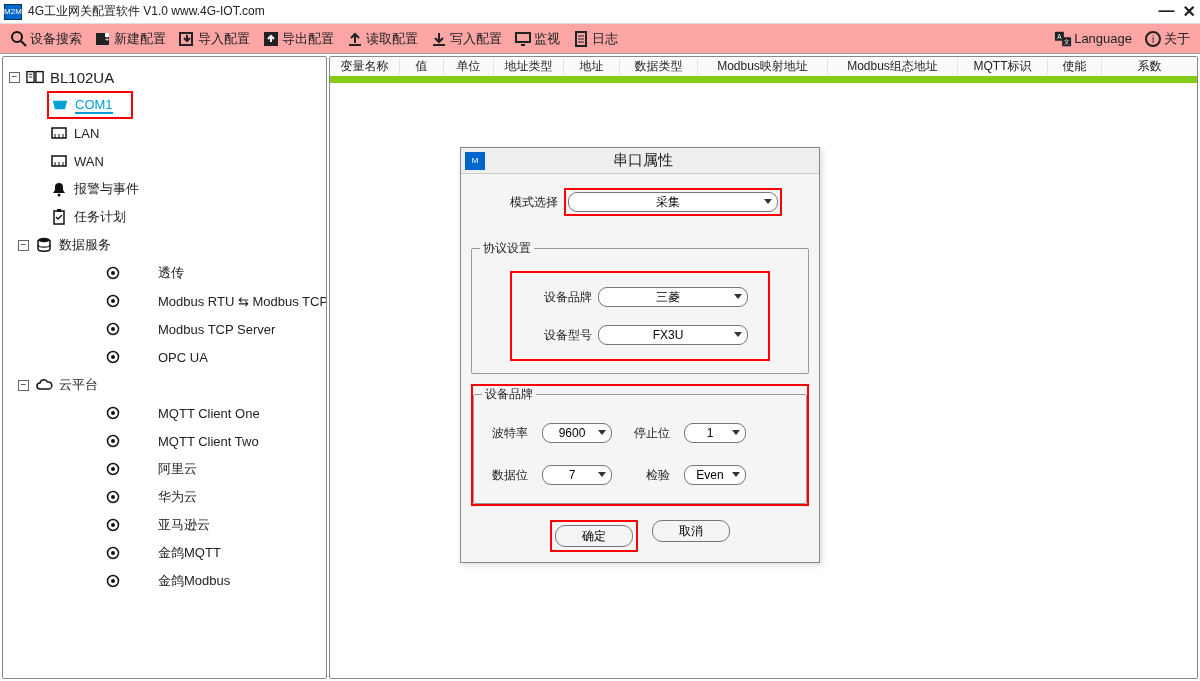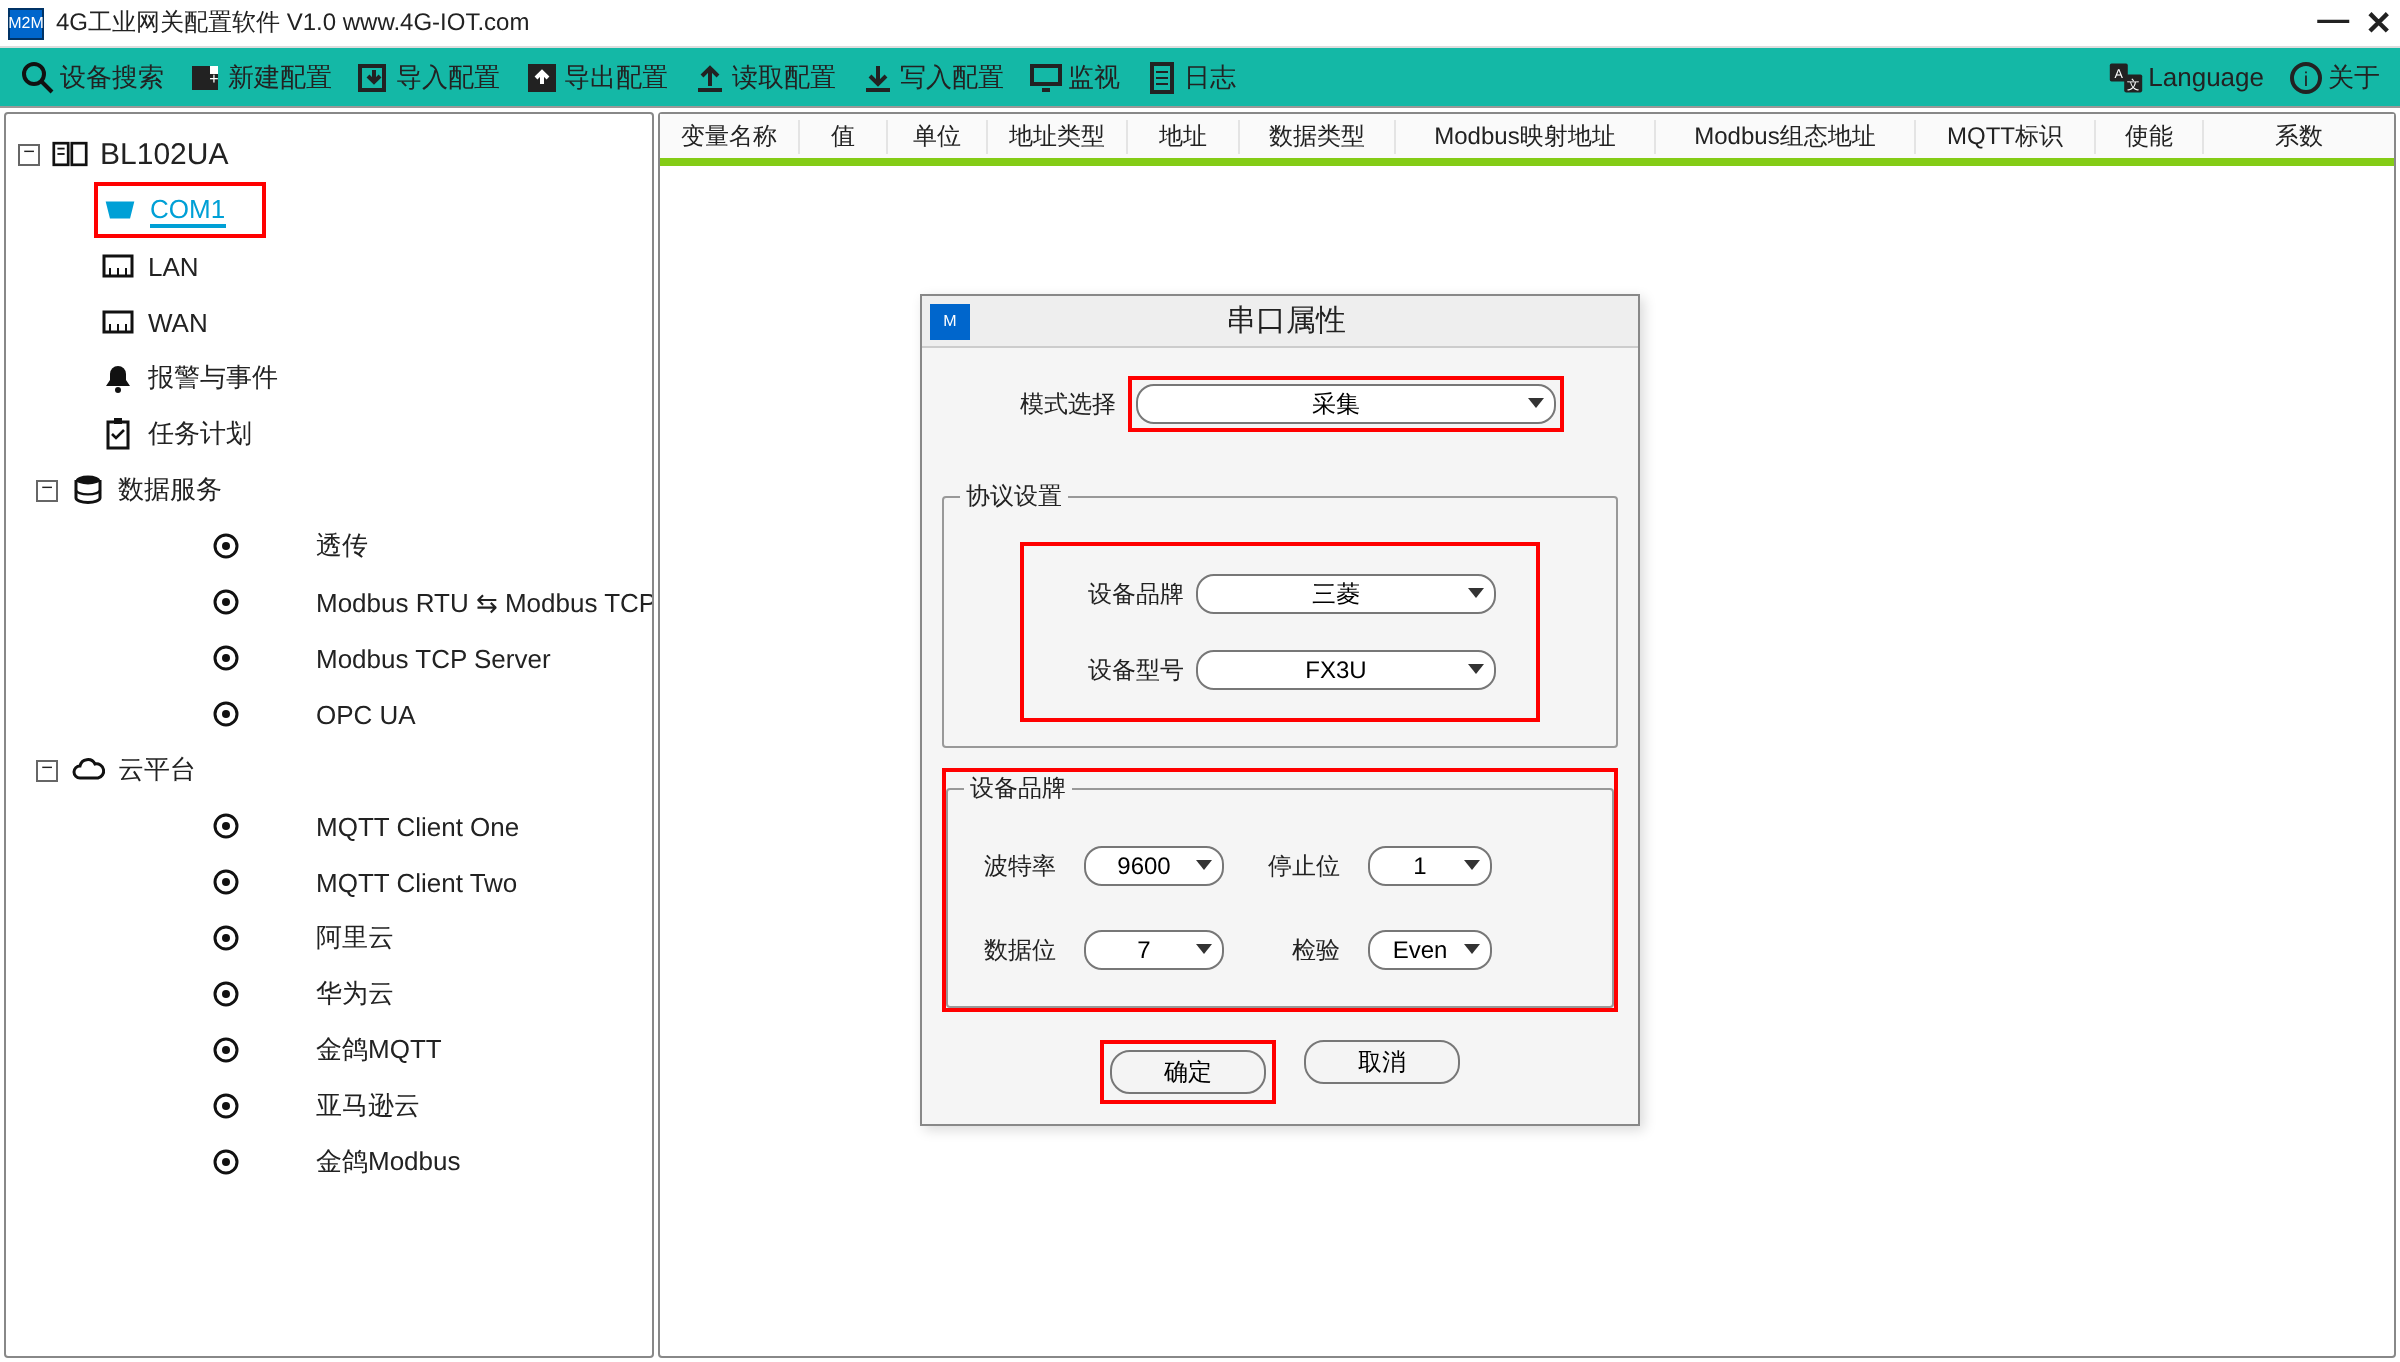--- a/index.html
+++ b/index.html
@@ -4,30 +4,30 @@
 <style>
 * { box-sizing: border-box; margin: 0; padding: 0; font-family: "Microsoft YaHei", "Segoe UI", Arial, sans-serif; }
 body { background: #fff; width: 1200px; height: 681px; overflow: hidden; font-size: 13px; color: #222; }
 
 .titlebar { height: 24px; display: flex; align-items: center; padding: 0 4px; border-bottom: 1px solid #ddd; }
 .titlebar .app-icon { width: 18px; height: 16px; background: #0066cc; border: 1px solid #003366; margin-right: 6px; display: inline-flex; align-items: center; justify-content: center; color: #fff; font-size: 8px; font-weight: normal; }
 .titlebar .title { flex: 1; font-size: 12px; }
 .titlebar .win-btns { display: flex; gap: 8px; font-size: 16px; font-weight: bold; }
 .titlebar .win-btns span { cursor: pointer; }
 
-.toolbar { height: 30px; display: flex; align-items: center; padding: 0 4px; border-bottom: 1px solid #999; background: #14b8a6; }
+.toolbar { height: 30px; display: flex; align-items: center; padding: 0 4px; border-bottom: 1px solid #999; background: #fca5a5; }
 .toolbar .tb-item { display: flex; align-items: center; gap: 2px; padding: 2px 6px; cursor: pointer; font-size: 13px; }
 .toolbar .spacer { flex: 1; }
 .tb-icon { width: 18px; height: 18px; display: inline-flex; align-items: center; justify-content: center; }
 
 .main { display: flex; height: calc(681px - 54px); }
 .sidebar { width: 325px; border: 1px solid #888; margin: 2px 0 2px 2px; padding: 6px 4px; overflow: auto; border-radius: 2px; }
 .content { flex: 1; border: 1px solid #888; margin: 2px; border-radius: 2px; position: relative; }
 
-.table-header { display: flex; background: #fafafa; border-bottom: 4px solid #84cc16; height: 26px; align-items: center; font-size: 12px; }
+.table-header { display: flex; background: #fafafa; border-bottom: 7px solid #84cc16; height: 26px; align-items: center; font-size: 12px; }
 .table-header .th { padding: 0 10px; border-right: 1px solid #e4e4e4; text-align: center; white-space: nowrap; }
 
 
 .tree ul { list-style: none; padding-left: 0; }
 .tree li { position: relative; }
 .tree .node { display: flex; align-items: center; height: 28px; gap: 6px; cursor: pointer; white-space: nowrap; }
 .tree .toggle { width: 11px; height: 11px; border: 1px solid #666; display: inline-flex; align-items: center; justify-content: center; font-size: 10px; line-height: 1; background: #fff; flex-shrink: 0; }
 .tree .spacer-toggle { width: 13px; display: inline-block; flex-shrink: 0; }
 .tree .indent0 { padding-left: 2px; }
 .tree .indent1 { padding-left: 24px; }
@@ -371,33 +371,33 @@
                 </li>
               <li>
                   <div class="node indent2">
                     <span class="spacer-toggle"></span>
                     <span class="t-icon">
                       <svg width="14" height="14" viewBox="0 0 14 14">
                         <circle cx="7" cy="7" r="5.5" stroke="#111" stroke-width="1.5" fill="none"></circle>
                         <circle cx="7" cy="7" r="2" fill="#111"></circle>
                       </svg>
                     </span>
+                    <span>亚马逊云</span>
+                  </div>
+                </li>
+              <li>
+                  <div class="node indent2">
+                    <span class="spacer-toggle"></span>
+                    <span class="t-icon">
+                      <svg width="14" height="14" viewBox="0 0 14 14">
+                        <circle cx="7" cy="7" r="5.5" stroke="#111" stroke-width="1.5" fill="none"></circle>
+                        <circle cx="7" cy="7" r="2" fill="#111"></circle>
+                      </svg>
+                    </span>
                     <span>金鸽MQTT</span>
-                  </div>
-                </li>
-              <li>
-                  <div class="node indent2">
-                    <span class="spacer-toggle"></span>
-                    <span class="t-icon">
-                      <svg width="14" height="14" viewBox="0 0 14 14">
-                        <circle cx="7" cy="7" r="5.5" stroke="#111" stroke-width="1.5" fill="none"></circle>
-                        <circle cx="7" cy="7" r="2" fill="#111"></circle>
-                      </svg>
-                    </span>
-                    <span>亚马逊云</span>
                   </div>
                 </li>
               <li>
                   <div class="node indent2">
                     <span class="spacer-toggle"></span>
                     <span class="t-icon">
                       <svg width="14" height="14" viewBox="0 0 14 14">
                         <circle cx="7" cy="7" r="5.5" stroke="#111" stroke-width="1.5" fill="none"></circle>
                         <circle cx="7" cy="7" r="2" fill="#111"></circle>
                       </svg>

